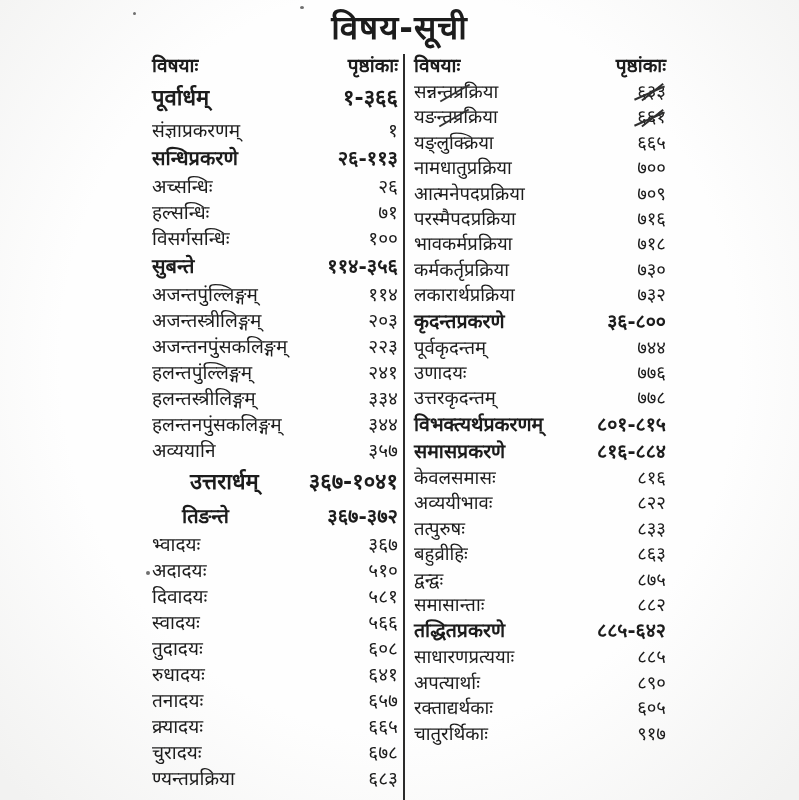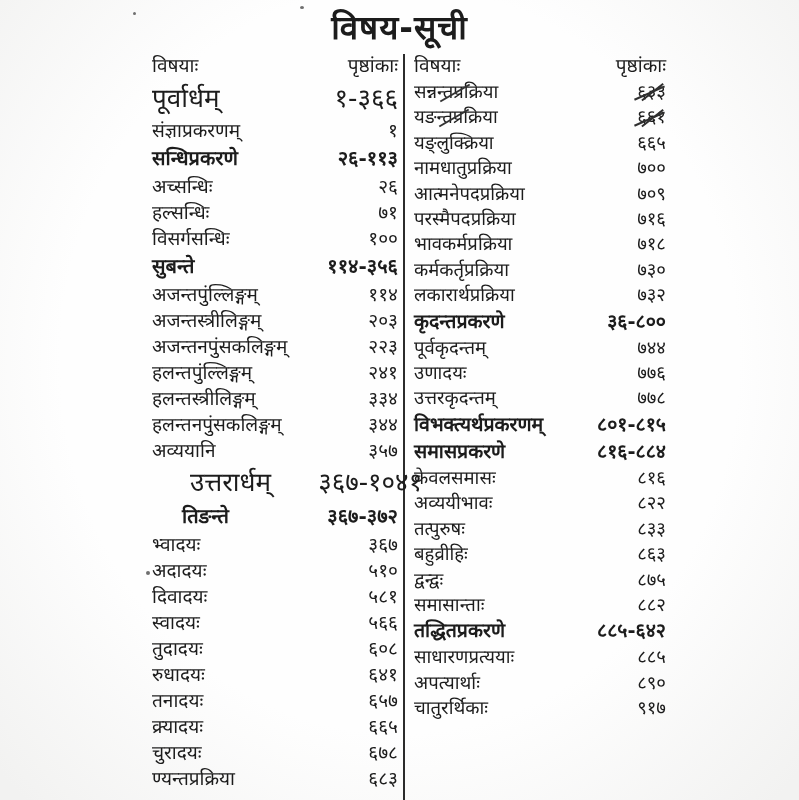--- a/index.html
+++ b/index.html
@@ -24,31 +24,31 @@
   }
   .col{position:absolute;top:52px;}
   #col-left{left:152px;width:246px;}
   #col-right{left:414px;width:252px;}
   #divider{
     position:absolute;left:403px;top:54px;bottom:0;
     width:2px;background:#2b2b2b;
   }
   .hdr{
     display:flex;justify-content:space-between;align-items:baseline;
-    font-size:19px;font-weight:normal;line-height:27px;
+    font-size:19px;font-weight:bold;line-height:27px;
   }
   .row{
     display:flex;justify-content:space-between;align-items:baseline;
     font-size:19px;line-height:26px;
     white-space:nowrap;
   }
   #col-right .row{font-size:18.5px;line-height:25.4px;}
   .row.section{font-weight:bold;font-size:20px;line-height:30px;}
   #col-right .row.section{font-size:19.5px;line-height:27px;}
-  .row.major{font-weight:normal;font-size:26px;line-height:38px;align-items:center;}
+  .row.major{font-weight:bold;font-size:22px;line-height:38px;align-items:center;}
   .row.ind1{padding-left:30px;}
   .row.ind2{padding-left:38px;gap:39px;}
   .num{margin-left:8px;}
   .num.struck{position:relative;}
   .num.struck::before{
     content:"";position:absolute;left:-4px;top:52%;
     width:115%;height:2px;background:#2f2f2f;
     transform:rotate(-24deg);
   }
   .num.struck::after{
@@ -284,20 +284,24 @@
         </div>
         <div class="row">
           <span class="label">साधारणप्रत्ययाः</span>
           <span class="num">८८५</span>
         </div>
         <div class="row">
           <span class="label">अपत्यार्थाः</span>
           <span class="num">८९०</span>
         </div>
         <div class="row">
+          <span class="label">रक्ताद्यर्थकाः</span>
+          <span class="num">६०५</span>
+        </div>
+        <div class="row">
           <span class="label">चातुरर्थिकाः</span>
           <span class="num">९१७</span>
         </div>
       </div>
   </div>
 
   <div id="speck1" class="speck"></div>
   <div id="speck2" class="speck"></div>
   <div id="speck3" class="speck"></div>
 </div>

